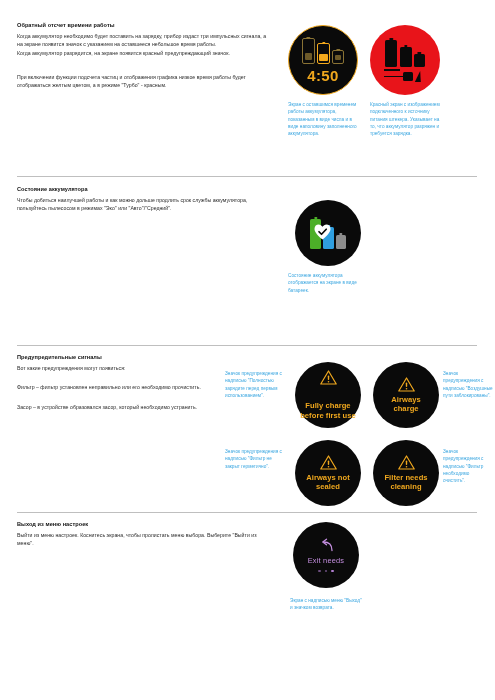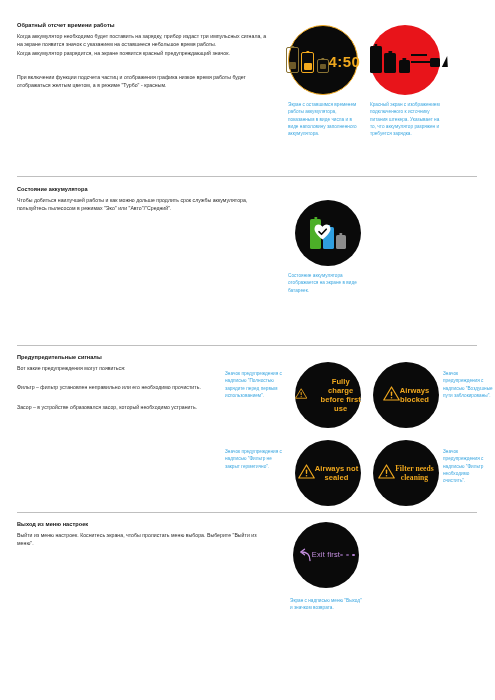--- a/index.html
+++ b/index.html
@@ -25,21 +25,21 @@
   .bd {
     font-size: 5.2px; color: #2b2b2b; line-height: 1.62;
     letter-spacing: .02px;
   }
   .bd + .bd { margin-top: 5.5px; }
 
   
   .circ {
     position: absolute; border-radius: 50%;
     background: #0a0a0a;
-    display: flex; flex-direction: row;
+    display: flex; flex-direction: column;
     align-items: center; justify-content: center;
   }
   .cap {
     position: absolute;
     font-size: 4.7px; line-height: 1.55; color: #3aa6e0;
     letter-spacing: .01px;
   }
   .cap.rt { text-align: left; }
 
   
@@ -75,21 +75,21 @@
   
   .warn { width: 66px; height: 66px; }
   .warn .tri { margin-bottom: 3px; }
   .warnlbl {
     color: #f0a81e; font-size: 7.6px; font-weight: 700;
     text-align: center; line-height: 1.22; letter-spacing: .05px;
   }
   #w-fullcharge { left: 295px; top: 362px; gap: 13px; }
   #w-airways    { left: 373px; top: 362px; }
   #w-notsealed  { left: 295px; top: 440px; }
-  #w-cleaning   { left: 373px; top: 440px; font-family: Liberation Serif, serif; }
+  #w-cleaning   { left: 373px; top: 440px; }
 
   
   #c-exit { left: 293px; top: 522px; width: 66px; height: 66px; }
   .exitlbl {
     color: #c58fe0; font-size: 7.4px; letter-spacing: .2px;
     margin-top: 4px; margin-bottom: 5px;
   }
   .dots { display: flex; gap: 3.4px; }
   .dots i { width: 2.8px; height: 2.8px; border-radius: 50%; background:#6d4f80; display:block; }
   .dots i.on { background: #b07ed0; }
@@ -204,21 +204,21 @@
     </div>
     <div class="cap" style="left:225px; top:370px; width:60px; text-align:left;">Значок предупреждения с надписью "Полностью зарядите перед первым использованием".</div>
 
     <div class="circ warn" id="w-airways">
       <svg class="tri" width="17" height="15" viewBox="0 0 34 30">
         <path d="M17 2 L32.5 28 L1.5 28 Z" fill="none" stroke="#f0a81e" stroke-width="2.4" stroke-linejoin="round"></path>
         <rect x="15.6" y="11" width="2.8" height="9" rx="1.3" fill="#f0a81e"></rect>
         <circle cx="17" cy="23.6" r="1.6" fill="#f0a81e"></circle>
       </svg>
       <div class="warnlbl" style="white-space:pre-line;">Airways
-blocked</div>
+charge</div>
     </div>
     <div class="cap rt" style="left:443px; top:370px; width:50px;">Значок предупреждения с надписью "Воздушные пути заблокированы".</div>
 
     <div class="circ warn" id="w-notsealed">
       <svg class="tri" width="17" height="15" viewBox="0 0 34 30">
         <path d="M17 2 L32.5 28 L1.5 28 Z" fill="none" stroke="#f0a81e" stroke-width="2.4" stroke-linejoin="round"></path>
         <rect x="15.6" y="11" width="2.8" height="9" rx="1.3" fill="#f0a81e"></rect>
         <circle cx="17" cy="23.6" r="1.6" fill="#f0a81e"></circle>
       </svg>
       <div class="warnlbl" style="white-space:pre-line;">Airways not
@@ -243,21 +243,21 @@
     <div class="txtcol" style="top:521px;">
       <div class="hd">Выход из меню настроек</div>
       <div class="bd">Выйти из меню настроек. Коснитесь экрана, чтобы пролистать меню выбора. Выберите "Выйти из меню".</div>
     </div>
 
     <div class="circ" id="c-exit">
       <svg width="15" height="14" viewBox="0 0 30 28">
         <path d="M26 25 C26 13 20 8 9 8" fill="none" stroke="#c58fe0" stroke-width="2.6" stroke-linecap="round"></path>
         <path d="M15 2.5 L7.5 8 L15 13.5" fill="none" stroke="#c58fe0" stroke-width="2.6" stroke-linecap="round" stroke-linejoin="round"></path>
       </svg>
-      <div class="exitlbl">Exit first</div>
+      <div class="exitlbl">Exit needs</div>
       <div class="dots">
         <i></i>
         <i></i>
         <i class="on"></i>
       </div>
     </div>
     <div class="cap" style="left:290px; top:597px; width:74px;">Экран с надписью меню "Выход" и значком возврата.</div>
   </div>
 
 </div>

